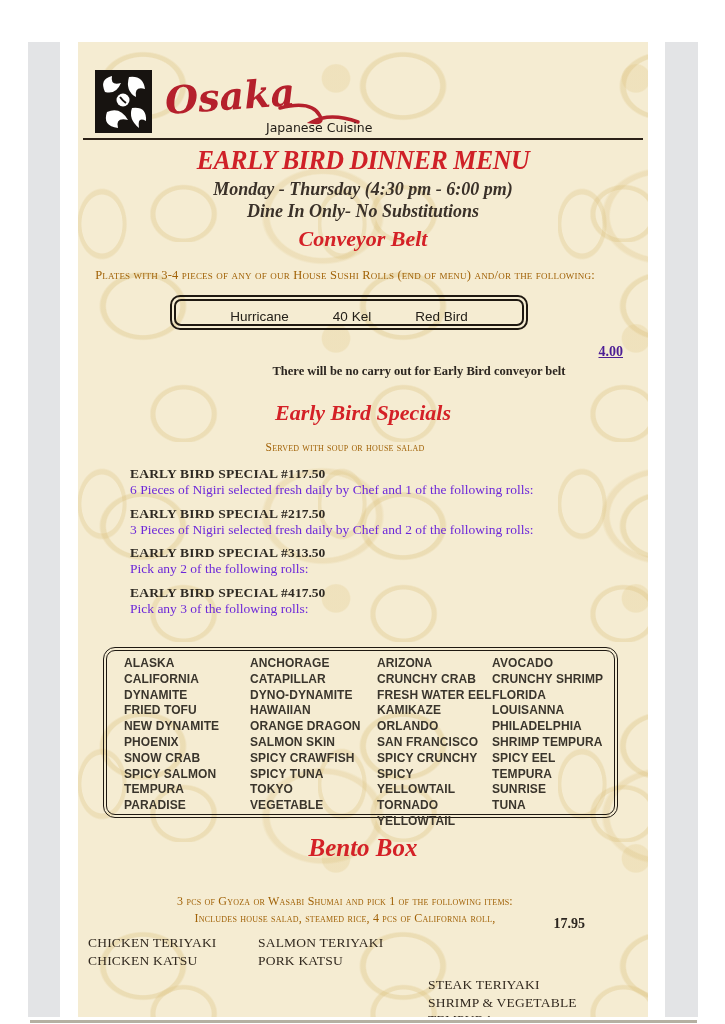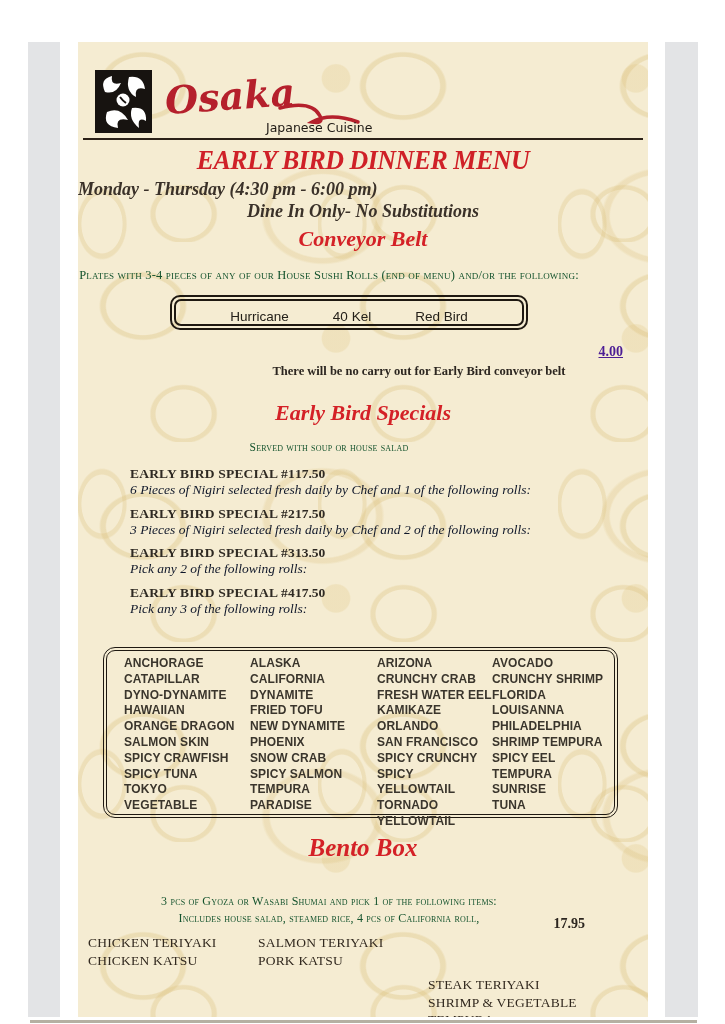--- a/index.html
+++ b/index.html
@@ -24,49 +24,49 @@
     background-size: 260px 220px, 340px 300px, 220px 200px, 300px 260px, 240px 280px; }
   .page > * { position:absolute; }
 
   .logo-mark { left:17px; top:28px; width:57px; height:63px; }
   .brand-script { left:84px; top:30px; width:215px; height:72px; }
   .header-rule { left:5px; top:96px; width:560px; height:2px; background:#2b2118; }
 
   .menu-title { left:0; top:103px; width:570px; text-align:center;
     font-size:27px; font-weight:bold; font-style:italic; color:#cf2027;
     letter-spacing:-0.5px; transform:scaleX(.96); }
-  .schedule  { left:0; top:137px; width:570px; text-align:left;
+  .schedule  { left:0; top:137px; width:570px; text-align:center;
     font-size:18px; font-weight:bold; font-style:italic; color:#3a3129; }
   .dine-note { left:0; top:159px; width:570px; text-align:center;
     font-size:18px; font-weight:bold; font-style:italic; color:#3a3129; }
   .section-red { width:570px; left:0; text-align:center; font-weight:bold; font-style:italic; color:#d42127; }
   .conveyor-title { top:184px; font-size:22px; }
-  .smallcaps { width:502px; left:0; text-align:center; font-variant:small-caps;
-    color:#14532d; letter-spacing:.2px; }
+  .smallcaps { width:502px; left:16px; text-align:center; font-variant:small-caps;
+    color:#a16207; letter-spacing:.2px; }
   .conveyor-intro { top:226px; font-size:12.5px; }
 
   .belt-box { left:92px; top:253px; width:358px; height:35px;
     border:2px solid #1e1811; border-radius:10px; padding:2px; background:transparent; }
   .belt-box-inner { width:100%; height:100%; border:2px solid #1e1811; border-radius:7px;
     display:flex; align-items:flex-end; justify-content:center; gap:44px;
     font-family:"Liberation Sans", sans-serif; font-size:13.5px; color:#242019; }
 
   .belt-price { top:302px; right:25px; font-size:14px; font-weight:bold; color:#4c1d95;text-decoration:underline; }
   .carryout-note { left:0; top:322px; width:682px; text-align:center;
     font-size:12.5px; font-weight:bold; color:#2c2620; }
 
   .specials-title { top:358px; font-size:22px; }
   .specials-subtitle { top:399px; font-size:11.5px; }
 
   .specials-list { left:52px; top:424px; width:457px; }
   .special-item { margin-bottom:8.5px; }
   .special-row { display:flex; justify-content:flex-start; align-items:baseline; }
   .special-name { font-size:13.5px; font-weight:bold; color:#2f2a23; letter-spacing:.2px; }
   .special-price { font-size:13.5px; font-weight:bold; color:#2f2a23; }
-  .special-desc { font-size:13.5px; font-style:italic; color:#0f172a; line-height:15px; }
+  .special-desc { font-size:13.5px; color:#6d28d9; line-height:15px; }
 
   .rolls-box { left:25px; top:605px; width:515px; height:171px;
     border:1.5px solid #1e1811; border-radius:12px; padding:2px; }
   .rolls-box-inner { width:100%; height:100%; border:1.5px solid #1e1811; border-radius:9px;
     display:grid; grid-template-columns:126px 127px 115px 1fr; padding:5px 0 0 17px; }
   .roll-col { font-family:"Liberation Sans", sans-serif; font-size:12px; font-weight:bold;
     color:#3a352c; line-height:15.8px; letter-spacing:.1px; }
 
   .bento-title { top:792px; font-size:25px; }
   .bento-desc1 { top:837px; font-size:12px;margin-top:32px; }
@@ -161,48 +161,48 @@
           <div class="special-row">
             <span class="special-name">EARLY BIRD SPECIAL #4</span>
             <span class="special-price">17.50</span>
           </div>
           <div class="special-desc">Pick any 3 of the following rolls:</div>
         </div>
       </div>
 
     <div class="rolls-box">
       <div class="rolls-box-inner">
+        <div class="roll-col">
+
+        <div class="roll">ALASKA</div>
+            <div class="roll">CALIFORNIA</div>
+            <div class="roll">DYNAMITE</div>
+            <div class="roll">FRIED TOFU</div>
+            <div class="roll">NEW DYNAMITE</div>
+            <div class="roll">PHOENIX</div>
+            <div class="roll">SNOW CRAB</div>
+            <div class="roll">SPICY SALMON</div>
+            <div class="roll">TEMPURA</div>
+            <div class="roll">PARADISE</div>
+          </div>
         <div class="roll-col">
 
         <div class="roll">ANCHORAGE</div>
             <div class="roll">CATAPILLAR</div>
             <div class="roll">DYNO-DYNAMITE</div>
             <div class="roll">HAWAIIAN</div>
             <div class="roll">ORANGE DRAGON</div>
             <div class="roll">SALMON SKIN</div>
             <div class="roll">SPICY CRAWFISH</div>
             <div class="roll">SPICY TUNA</div>
             <div class="roll">TOKYO</div>
             <div class="roll">VEGETABLE</div>
           </div>
         <div class="roll-col">
 
-        <div class="roll">ALASKA</div>
-            <div class="roll">CALIFORNIA</div>
-            <div class="roll">DYNAMITE</div>
-            <div class="roll">FRIED TOFU</div>
-            <div class="roll">NEW DYNAMITE</div>
-            <div class="roll">PHOENIX</div>
-            <div class="roll">SNOW CRAB</div>
-            <div class="roll">SPICY SALMON</div>
-            <div class="roll">TEMPURA</div>
-            <div class="roll">PARADISE</div>
-          </div>
-        <div class="roll-col">
-
         <div class="roll">ARIZONA</div>
             <div class="roll">CRUNCHY CRAB</div>
             <div class="roll">FRESH WATER EEL</div>
             <div class="roll">KAMIKAZE</div>
             <div class="roll">ORLANDO</div>
             <div class="roll">SAN FRANCISCO</div>
             <div class="roll">SPICY CRUNCHY</div>
             <div class="roll">SPICY YELLOWTAIL</div>
             <div class="roll">TORNADO</div>
             <div class="roll">YELLOWTAIL</div>

